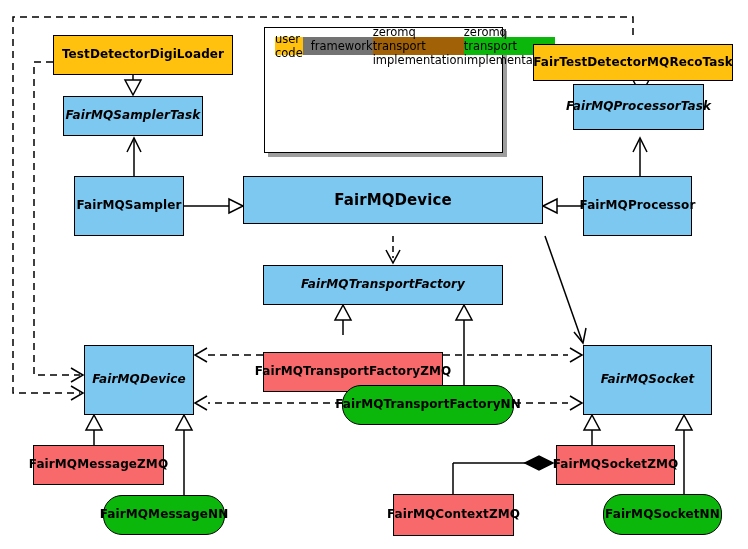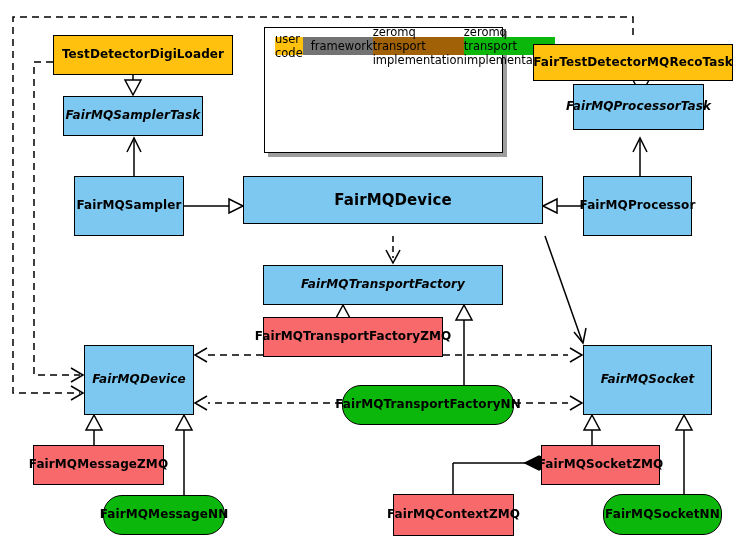--- a/index.html
+++ b/index.html
@@ -165,31 +165,31 @@
   <div class="node framework abstract" style="left:573px;top:84px;width:131px;height:46px">FairMQProcessorTask</div>
 
   <div class="node framework" style="left:74px;top:176px;width:110px;height:60px">FairMQSampler</div>
 
   <div class="node framework" style="left:243px;top:176px;width:300px;height:48px;font-size:15px">FairMQDevice</div>
 
   <div class="node framework" style="left:583px;top:176px;width:109px;height:60px">FairMQProcessor</div>
 
   <div class="node framework abstract" style="left:263px;top:265px;width:240px;height:40px">FairMQTransportFactory</div>
 
-  <div class="node zmq" style="left:263px;top:317px;width:180px;height:40px">FairMQTransportFactoryZMQ</div>
+  <div class="node zmq" style="left:263px;top:352px;width:180px;height:40px">FairMQTransportFactoryZMQ</div>
 
   <div class="node nn" style="left:342px;top:385px;width:172px;height:40px">FairMQTransportFactoryNN</div>
 
   <div class="node framework abstract" style="left:84px;top:345px;width:110px;height:70px">FairMQDevice</div>
 
   <div class="node framework abstract" style="left:583px;top:345px;width:129px;height:70px">FairMQSocket</div>
 
   <div class="node zmq" style="left:33px;top:445px;width:131px;height:40px">FairMQMessageZMQ</div>
 
   <div class="node nn" style="left:103px;top:495px;width:122px;height:40px">FairMQMessageNN</div>
 
   <div class="node zmq" style="left:393px;top:494px;width:121px;height:42px">FairMQContextZMQ</div>
 
-  <div class="node zmq" style="left:541px;top:445px;width:119px;height:40px">FairMQSocketZMQ</div>
+  <div class="node zmq" style="left:556px;top:445px;width:119px;height:40px">FairMQSocketZMQ</div>
 
   <div class="node nn" style="left:603px;top:494px;width:119px;height:41px">FairMQSocketNN</div>
 
 </div>
 
 </body></html>

